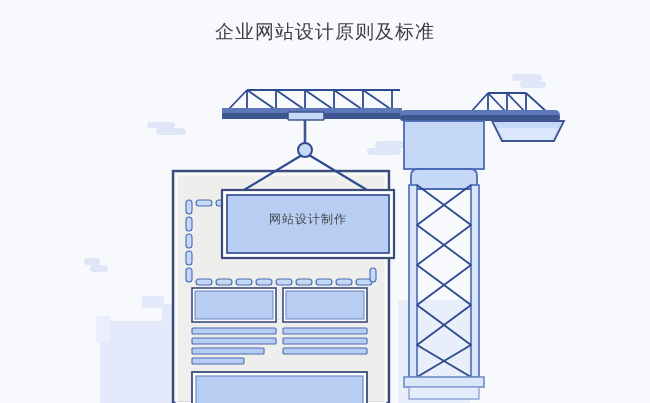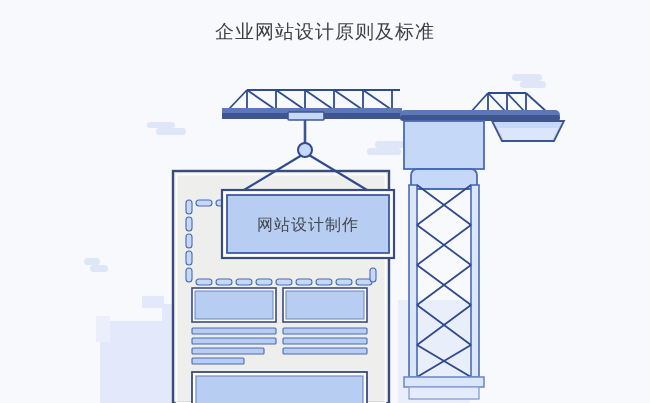--- a/index.html
+++ b/index.html
@@ -34,24 +34,24 @@
     text-align: center;
     font-size: 19px;
     line-height: 26px;
     letter-spacing: 1px;
     color: #3f3f43;
     font-family: "DejaVu Sans", "Liberation Sans", sans-serif;
   }
   .board-text {
     position: absolute;
     left: 222px;
-    top: 213px;
+    top: 207px;
     width: 172px;
     text-align: center;
-    font-size: 16px;
+    font-size: 12px;
     line-height: 24px;
     letter-spacing: 1px;
     color: #43474d;
     font-family: "DejaVu Sans", "Liberation Sans", sans-serif;
   }
 </style>
 </head>
 <body>
 
 <div id="stage">

